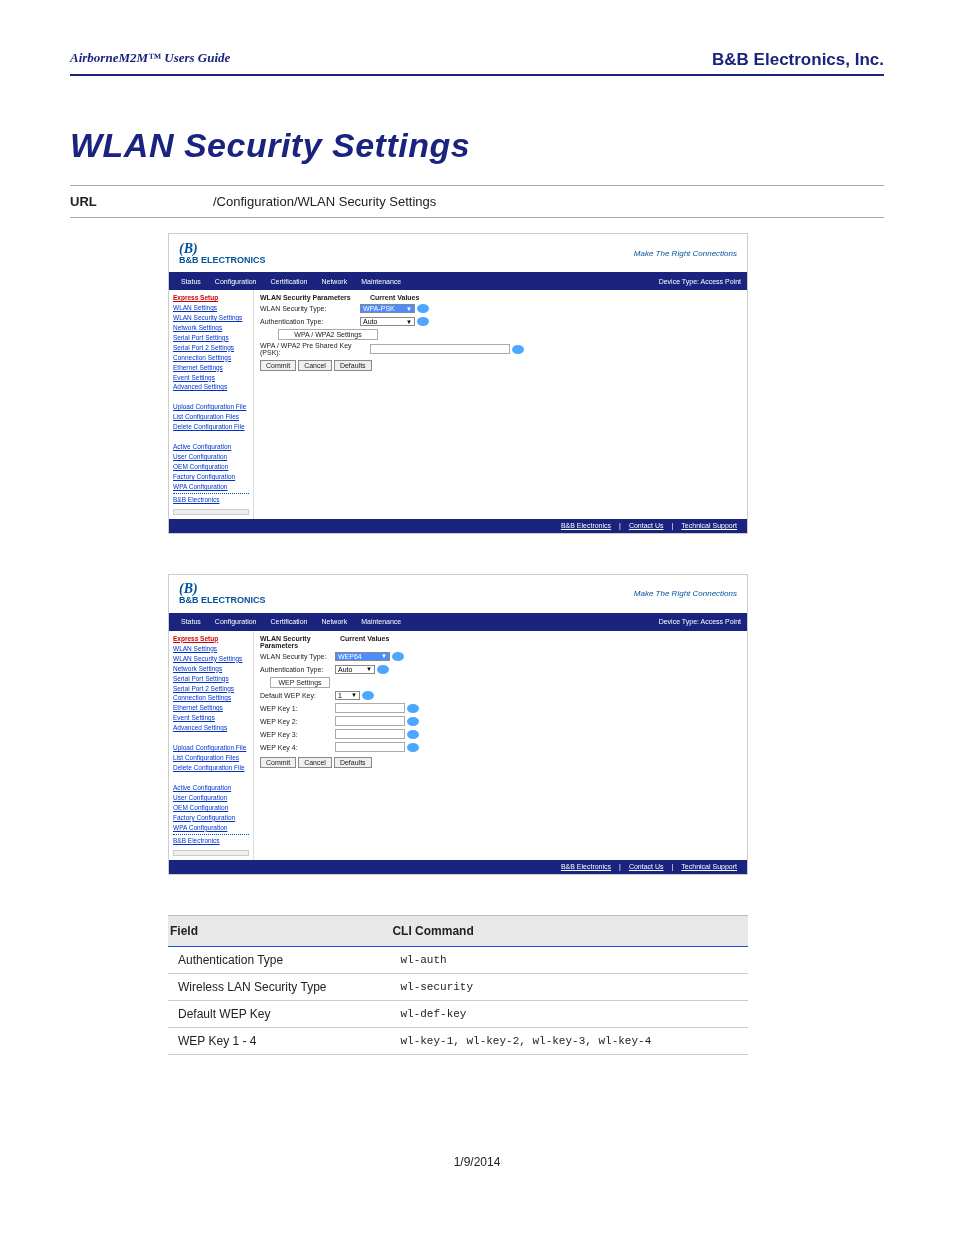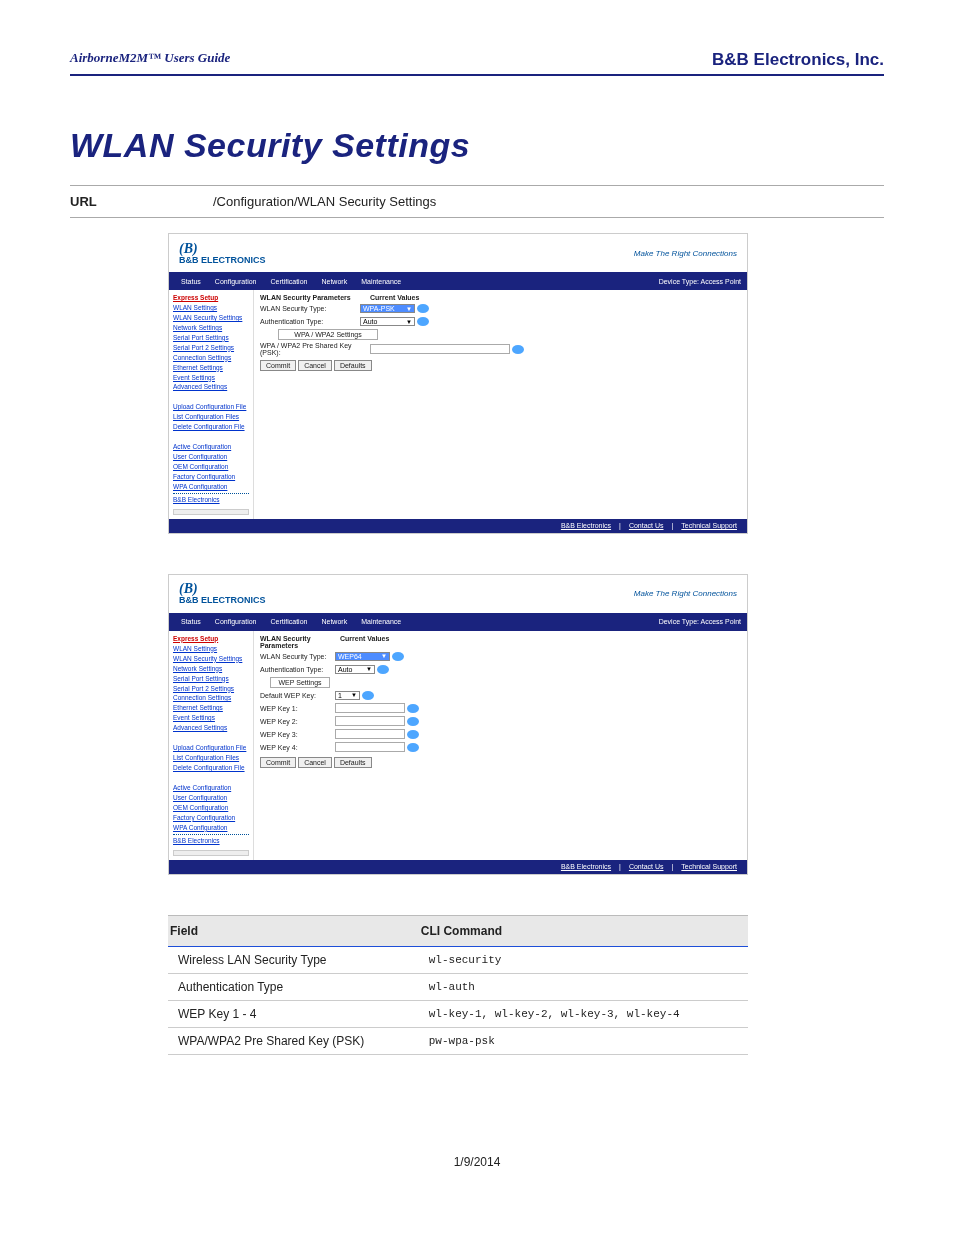--- a/index.html
+++ b/index.html
@@ -269,33 +269,33 @@
 
   <table class="cli-table">
     <thead>
       <tr>
         <th>Field</th>
         <th>CLI Command</th>
       </tr>
     </thead>
     <tbody>
       <tr>
+          <td>Authentication Type</td>
+          <td class="cmd">wl-auth</td>
+        </tr>
+      <tr>
           <td>Wireless LAN Security Type</td>
           <td class="cmd">wl-security</td>
         </tr>
       <tr>
-          <td>Authentication Type</td>
-          <td class="cmd">wl-auth</td>
+          <td>Default WEP Key</td>
+          <td class="cmd">wl-def-key</td>
         </tr>
       <tr>
           <td>WEP Key 1 - 4</td>
           <td class="cmd">wl-key-1, wl-key-2, wl-key-3, wl-key-4</td>
         </tr>
-      <tr>
-          <td>WPA/WPA2 Pre Shared Key (PSK)</td>
-          <td class="cmd">pw-wpa-psk</td>
-        </tr>
     </tbody>
   </table>
 
   <div class="page-footer">1/9/2014</div>
 
 </div>
 
 </body></html>

